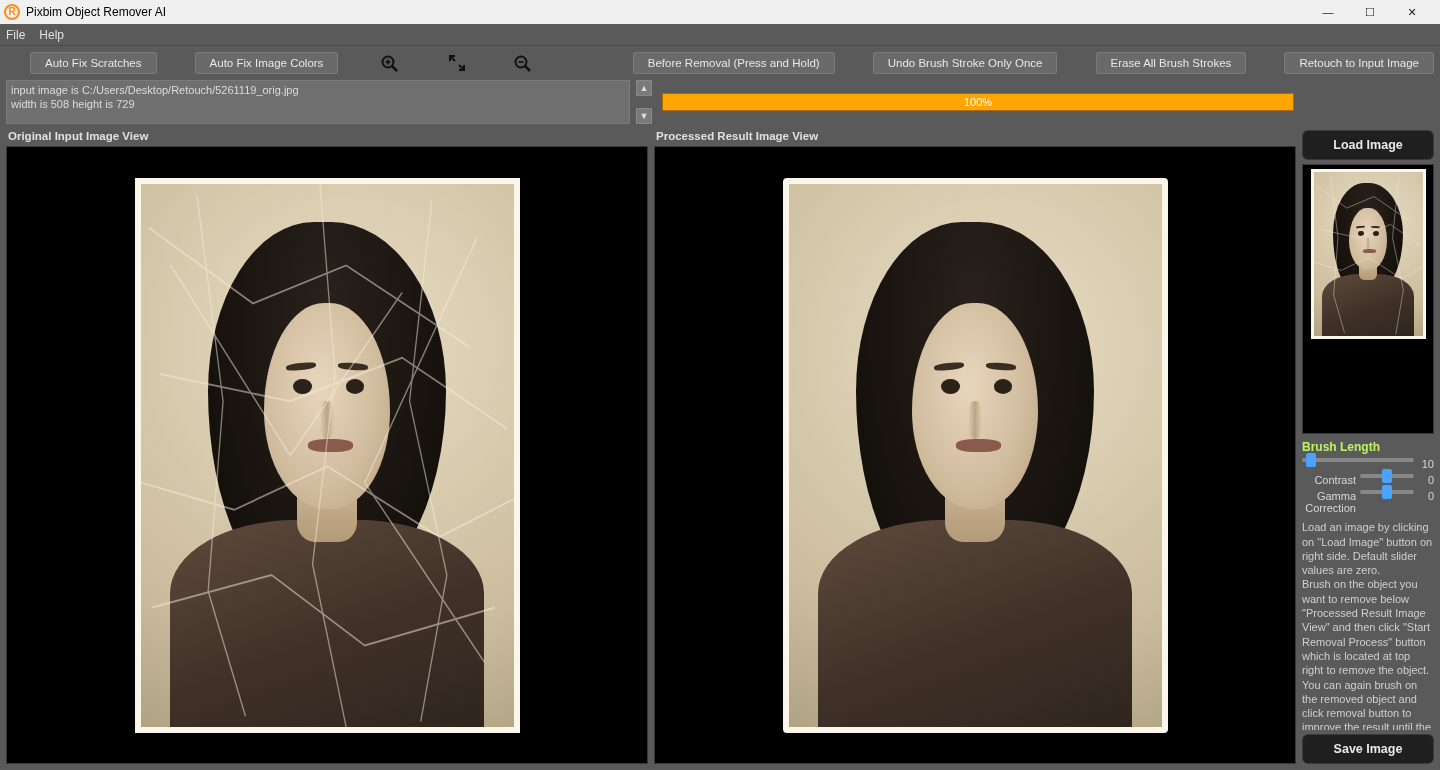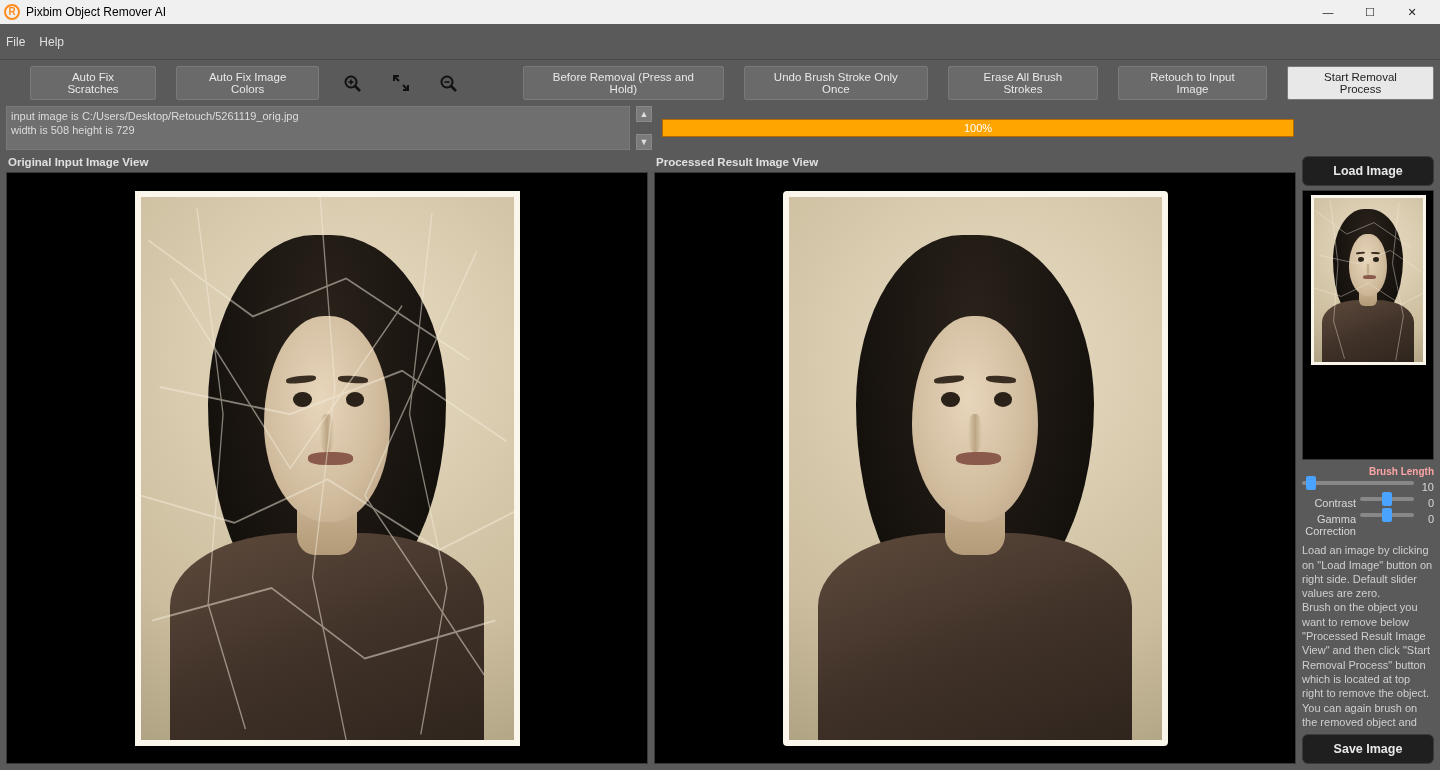--- a/index.html
+++ b/index.html
@@ -43,21 +43,21 @@
     display: flex;
     gap: 18px;
     padding-right: 12px;
     font-size: 11px;
     color: #222;
   }
   .window-controls span { cursor: pointer; width: 24px; text-align:center;}
 
   
   .menu-bar {
-    height: 36px;
+    height: 22px;
     background: #5a5a5a;
     display: flex;
     align-items: center;
     padding: 0 6px;
     font-size: 12px;
     color: #e0e0e0;
     gap: 14px;
     border-bottom: 1px solid #4a4a4a;
   }
   .menu-bar span { cursor: pointer; }
@@ -267,25 +267,24 @@
     align-items:flex-start;
     justify-content:center;
     padding-top:4px;
     overflow:hidden;
   }
   .thumb-box .photo{
     width:115px;height:170px;border-width:3px;
   }
   .thumb-box .photo .eye{width:5%;height:3%;}
   .slider-head {
-    color:#fca5a5;
-    font-size:10px;
+    color:#bef264;
+    font-size:12px;
     font-weight:bold;
     margin-top:2px;
-    text-align:right;
   }
   .slider-row {
     display:flex;
     align-items:flex-start;
     gap:4px;
     font-size:11px;
     color:#d8d8d8;
   }
   .slider-row .lbl{width:54px;text-align:right;line-height:1.1;}
   .slider-track {
@@ -349,21 +348,20 @@
         <circle cx="8" cy="8" r="5.5" stroke="#111" stroke-width="2" fill="none"></circle>
         <line x1="12" y1="12" x2="17" y2="17" stroke="#111" stroke-width="2.5"></line>
         <line x1="5.5" y1="8" x2="10.5" y2="8" stroke="#111" stroke-width="1.6"></line>
       </svg>
   </div>
   <div style="flex:0 0 20px"></div>
   <button class="tool-btn">Before Removal (Press and Hold)</button>
   <button class="tool-btn">Undo Brush Stroke Only Once</button>
   <button class="tool-btn">Erase All Brush Strokes</button>
   <button class="tool-btn">Retouch to Input Image</button>
-  <button class="tool-btn invert">Start Removal Process</button>
 </div>
 
 <div class="log-row">
   <div class="log-box">input image is C:/Users/Desktop/Retouch/5261119_orig.jpg
 width is 508 height is 729</div>
   <div class="scroll-arrows">
     <div>▲</div>
     <div>▼</div>
   </div>
   <div class="progress-bar">

